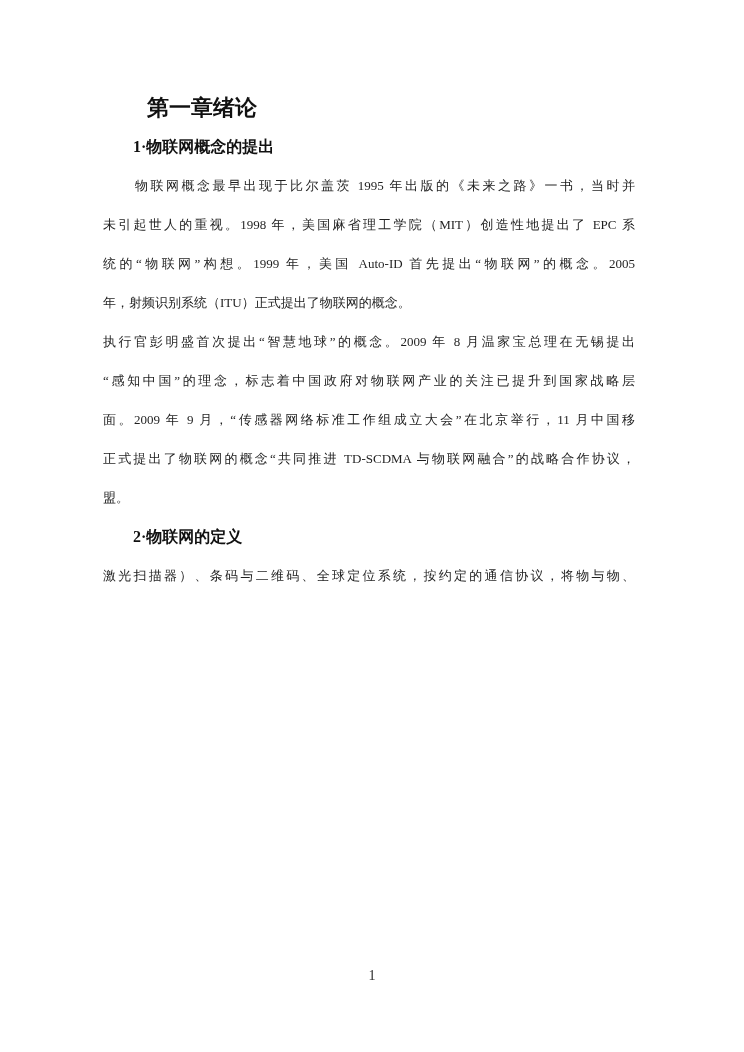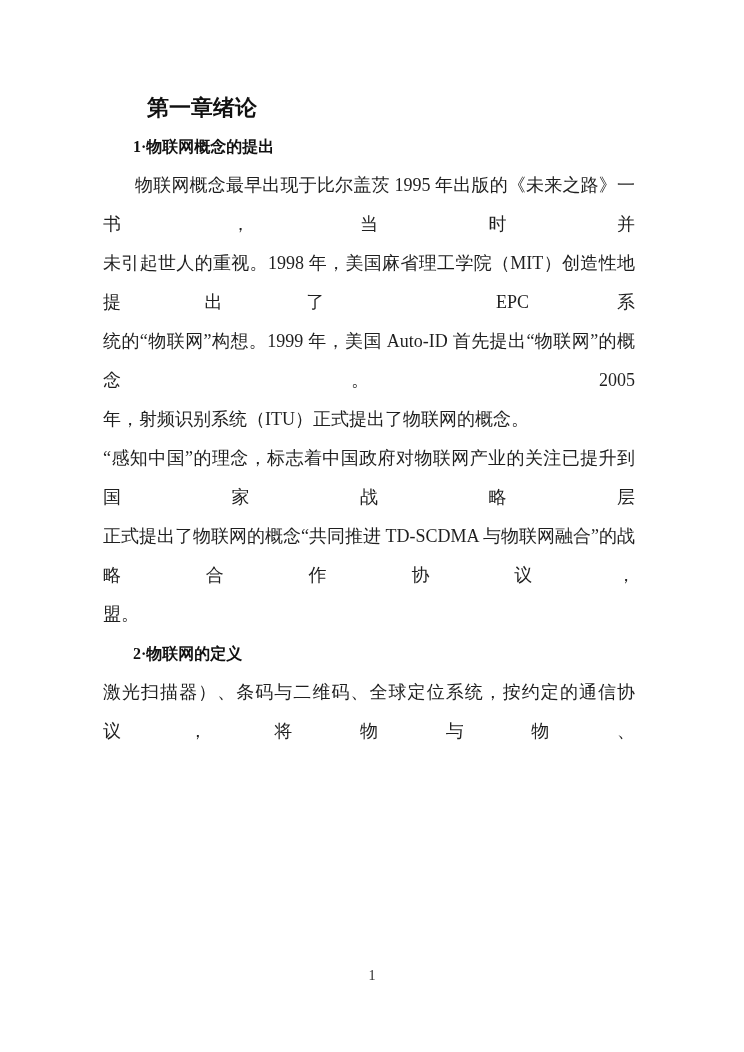--- a/index.html
+++ b/index.html
@@ -15,21 +15,21 @@
     overflow: hidden;
     font-family: "Liberation Serif", serif;
   }
   .content {
     position: absolute;
     left: 103px;
     top: 88px;
     width: 532px;
   }
   .line {
-    font-size: 18px;
+    font-size: 13px;
     line-height: 39px;
     color: #1f1f1f;
     text-align: justify;
     text-align-last: left;
   }
   .fill {
     text-align-last: justify;
   }
   .indent {
     text-indent: 32px;
@@ -84,21 +84,23 @@
     <div class="line subheading">1·物联网概念的提出</div>
 
     <div class="para">
       <div class="line fill indent">物联网概念最早出现于比尔盖茨 1995 年出版的《未来之路》一书，当时并</div>
       <div class="line fill">未引起世人的重视。1998 年，美国麻省理工学院（MIT）创造性地提出了 EPC 系</div>
       <div class="line fill">统的“物联网”构想。1999 年，美国 Auto-ID 首先提出“物联网”的概念。2005</div>
       <div class="line">年，射频识别系统（ITU）正式提出了物联网的概念。</div>
     </div>
 
     <div class="para">
+      <div class="line fill">执行官彭明盛首次提出“智慧地球”的概念。2009 年 8 月温家宝总理在无锡提出</div>
       <div class="line fill">“感知中国”的理念，标志着中国政府对物联网产业的关注已提升到国家战略层</div>
+      <div class="line fill">面。2009 年 9 月，“传感器网络标准工作组成立大会”在北京举行，11 月中国移</div>
       <div class="line fill">正式提出了物联网的概念“共同推进 TD-SCDMA 与物联网融合”的战略合作协议，</div>
       <div class="line">盟。</div>
     </div>
 
     <div class="line subheading">2·物联网的定义</div>
 
     <div class="para">
       <div class="line fill">激光扫描器）、条码与二维码、全球定位系统，按约定的通信协议，将物与物、</div>
 
     </div>

